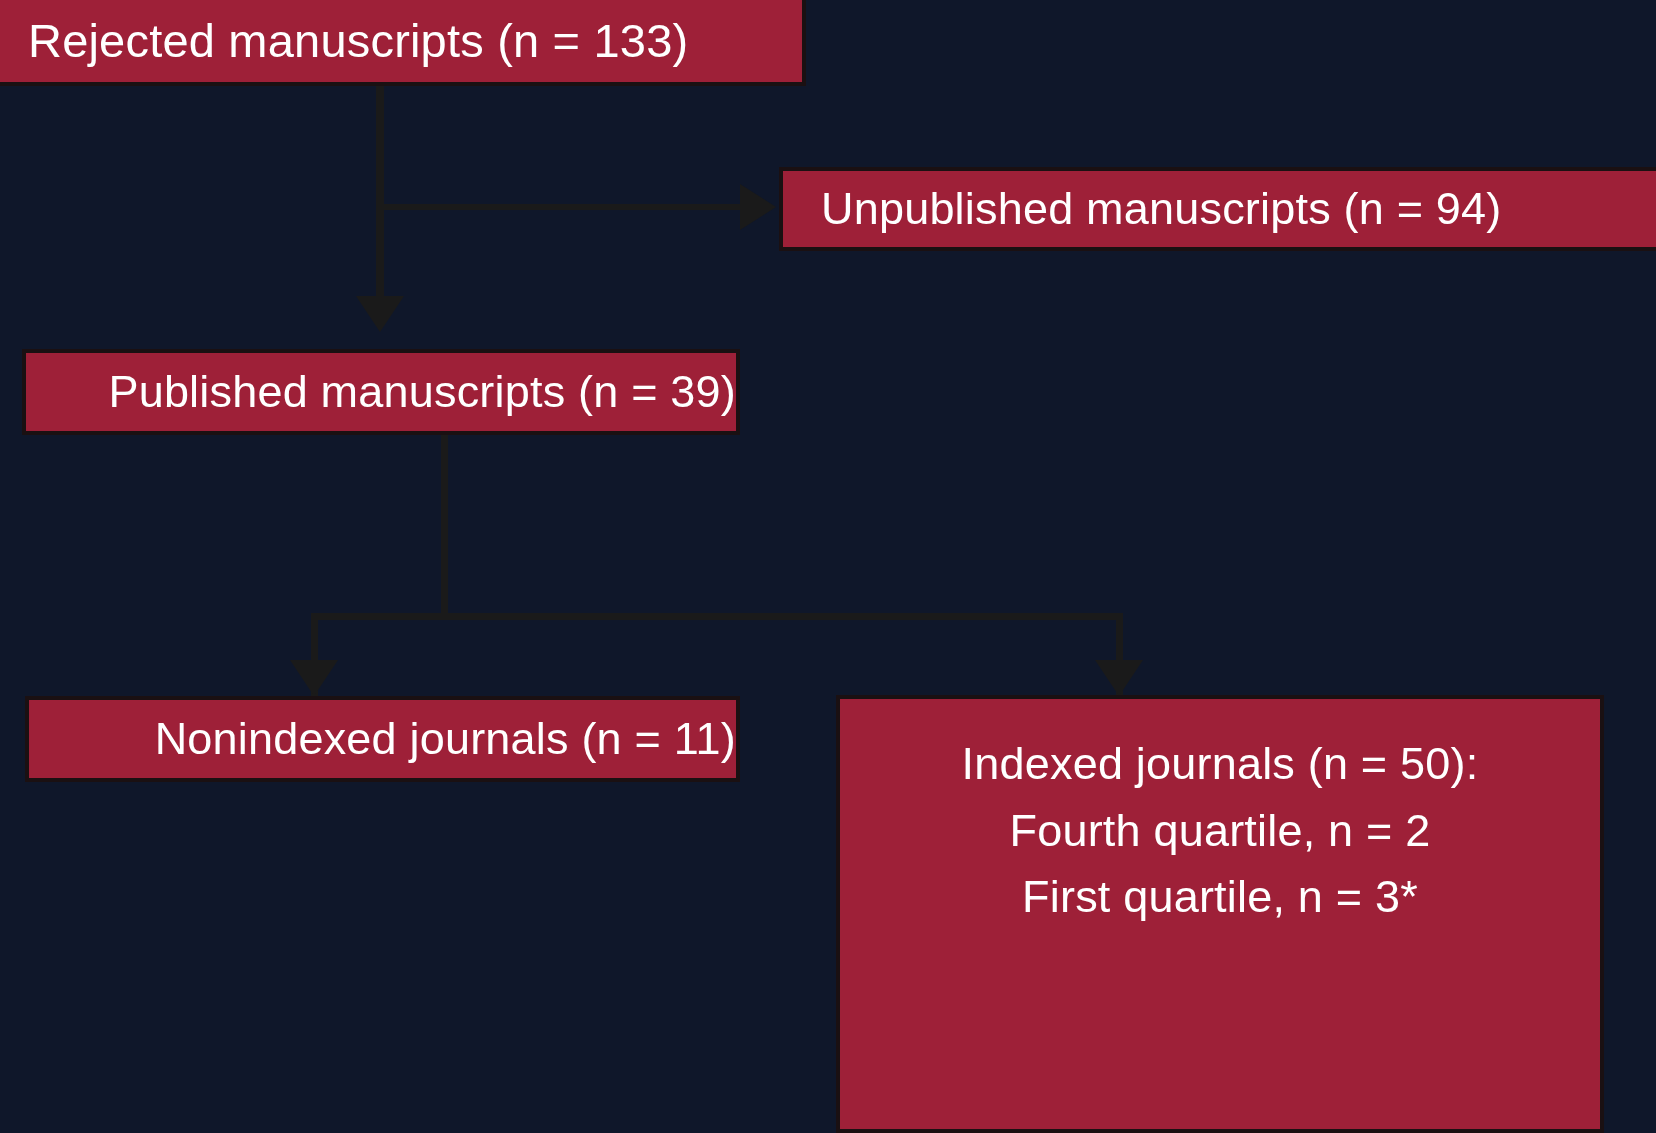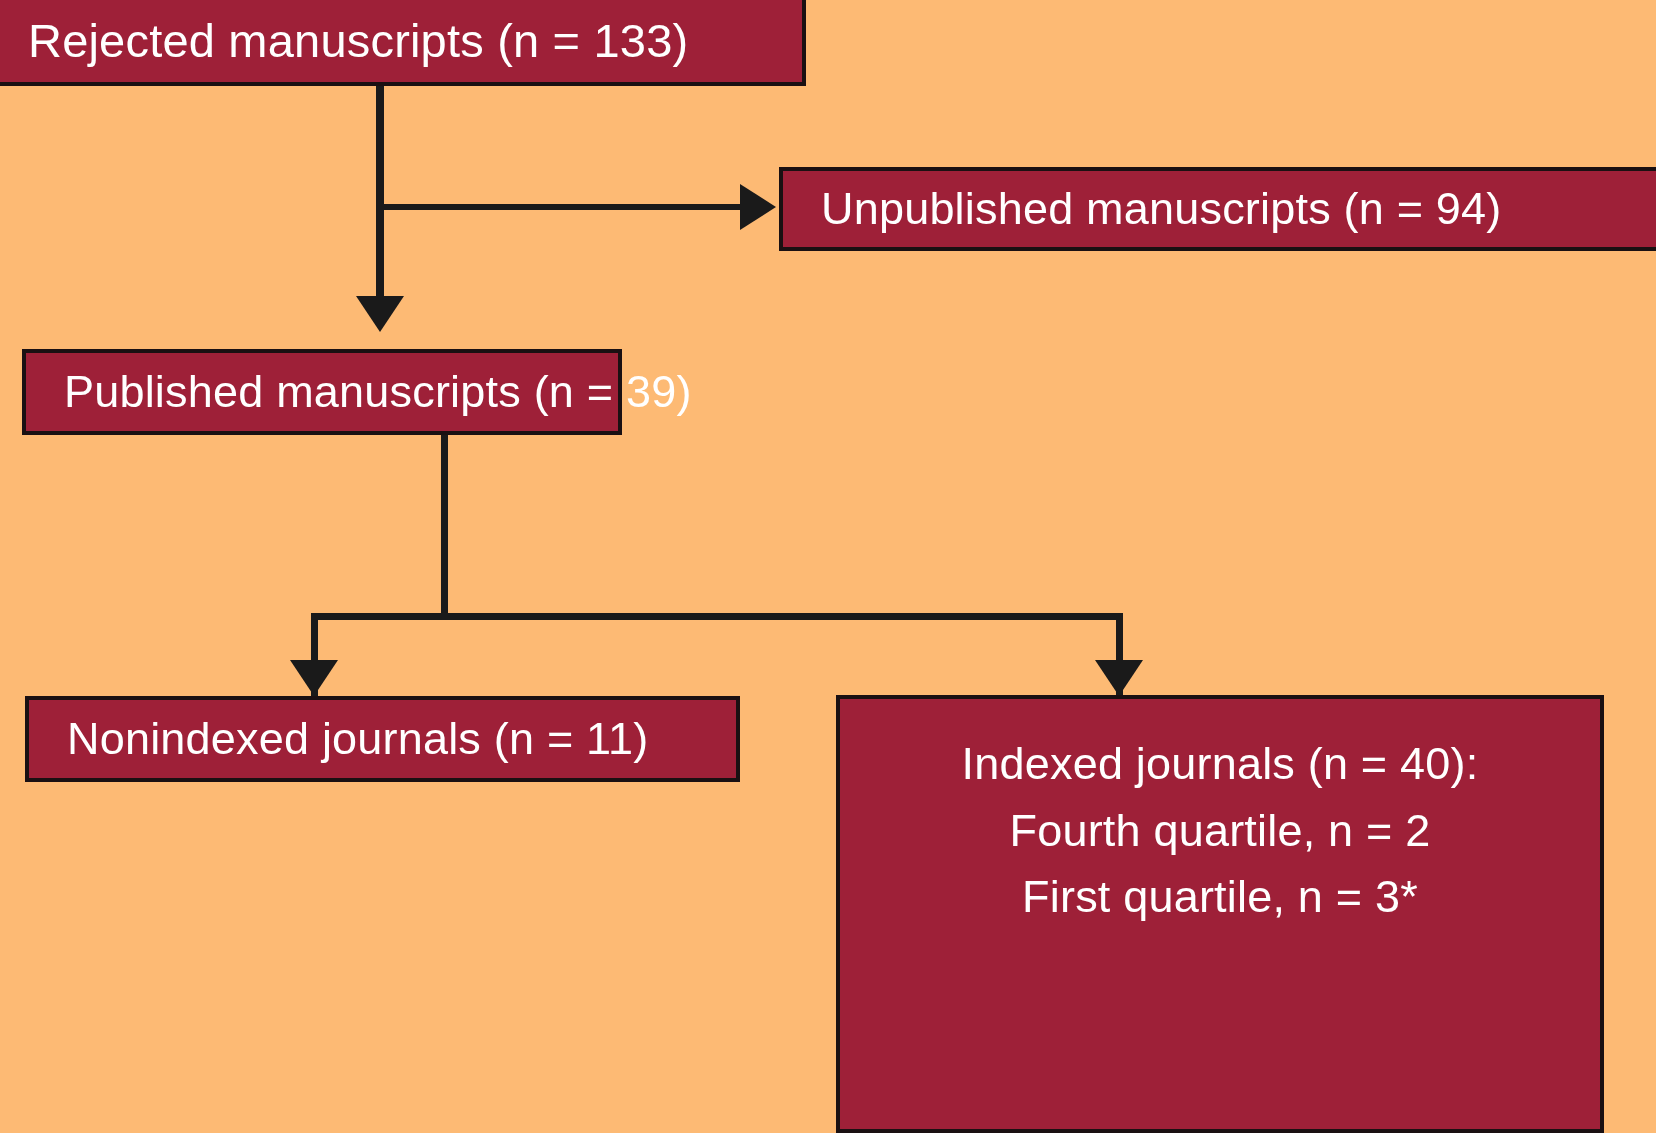--- a/index.html
+++ b/index.html
@@ -4,21 +4,21 @@
 <style>
   html, body {
     margin: 0;
     padding: 0;
     background: #ffffff;
   }
   #stage {
     position: relative;
     width: 1656px;
     height: 1133px;
-    background: #fdba74;
+    background: #0f172a;
     font-family: "Liberation Sans", sans-serif;
     overflow: hidden;
   }
   .node {
     position: absolute;
     box-sizing: border-box;
     background: #9E2038;
     border: 4px solid #1a1012;
     color: #ffffff;
     display: flex;
@@ -45,32 +45,32 @@
     top: 167px;
     width: 884px;
     height: 84px;
     justify-content: flex-start;
     padding-left: 38px;
     font-size: 45px;
   }
   #node-published {
     left: 22px;
     top: 349px;
-    width: 600px;
+    width: 718px;
     height: 86px;
-    justify-content: flex-start;
+    justify-content: flex-end;
     padding-left: 38px;
     font-size: 45px;
   }
   #node-nonindexed {
     left: 25px;
     top: 696px;
     width: 715px;
     height: 86px;
-    justify-content: flex-start;
+    justify-content: flex-end;
     padding-left: 38px;
     font-size: 45px;
   }
   #node-indexed {
     left: 836px;
     top: 695px;
     width: 768px;
     height: 438px;
     flex-direction: column;
     justify-content: flex-start;
@@ -140,18 +140,18 @@
   <div class="conn" id="drop-left"></div>
   <div class="conn" id="drop-right"></div>
   <div class="arrow-down" id="arrow-nonindexed"></div>
   <div class="arrow-down" id="arrow-indexed"></div>
 
   <div class="node" id="node-nonindexed">
     <span class="line">Nonindexed journals (n = 11)</span>
   </div>
 
   <div class="node" id="node-indexed">
-    <span class="line">Indexed journals (n = 40):</span>
+    <span class="line">Indexed journals (n = 50):</span>
     <span class="line">Fourth quartile, n = 2</span>
     <span class="line">First quartile, n = 3*</span>
   </div>
 
 </div>
 
 </body></html>

